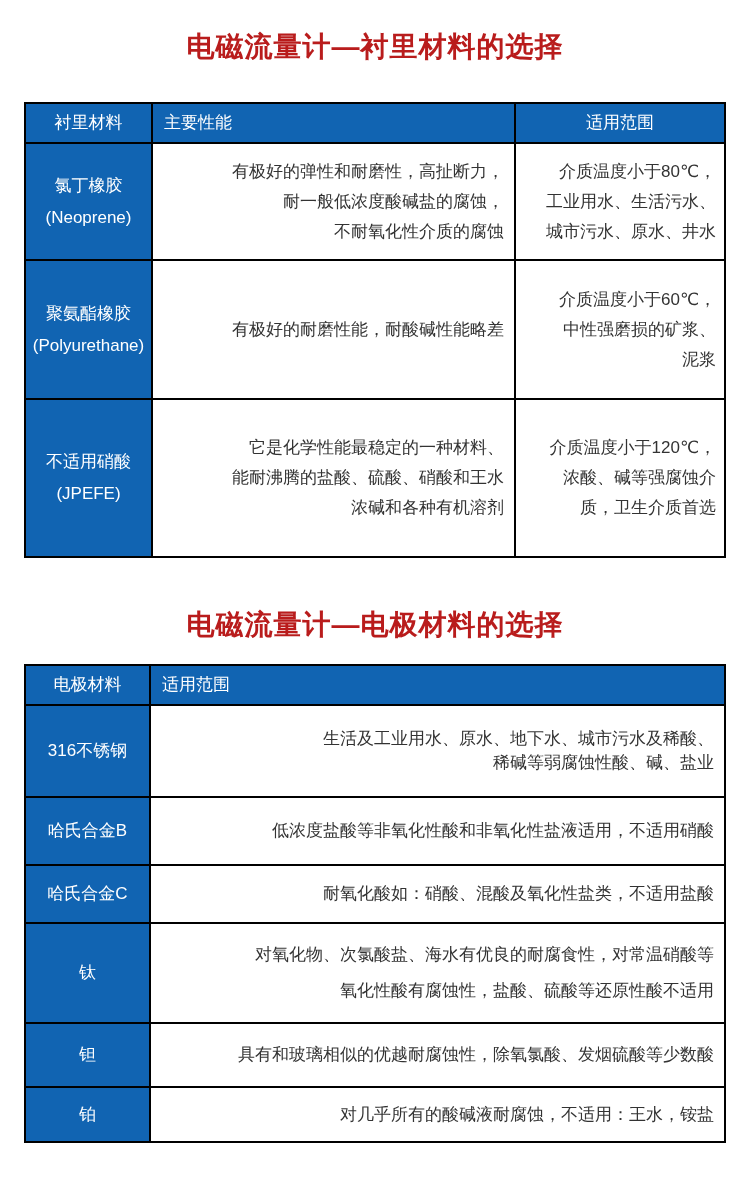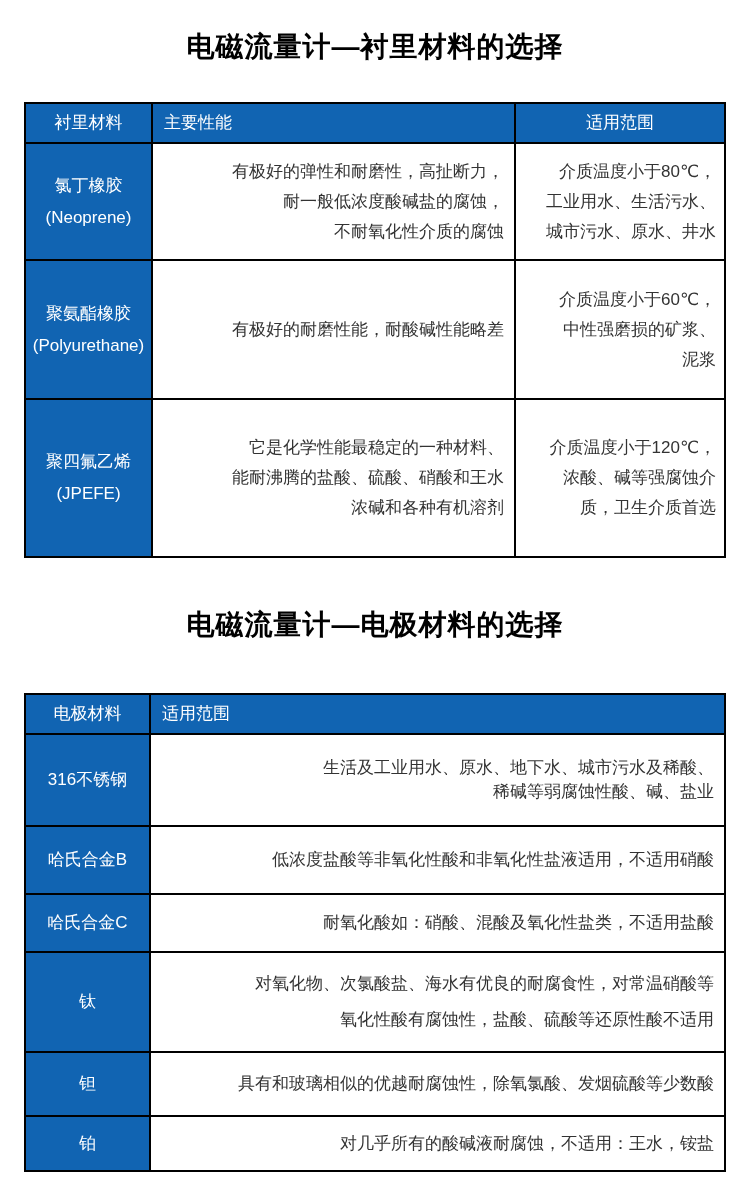--- a/index.html
+++ b/index.html
@@ -11,32 +11,32 @@
     height: 1188px;
     margin: 0 auto;
     font-family: "Liberation Sans", "DejaVu Sans", sans-serif;
     color: #333333;
     overflow: hidden;
   }
   .page-title {
     text-align: center;
     font-size: 28px;
     font-weight: 700;
-    color: #000000;
+    color: #b91c1c;
     letter-spacing: 1px;
   }
   .title-1 { padding-top: 28px; }
   .title-2 { padding-top: 48px; }
   table {
     border-collapse: collapse;
     table-layout: fixed;
     width: 700px;
     margin: 36px auto 0 auto;
   }
-  .table-2 { margin-top: 49px; }
+  .table-2 { margin-top: 20px; }
   td, th {
     border: 2px solid #000000;
     vertical-align: middle;
     font-size: 17px;
     font-weight: 400;
     white-space: pre-line;
   }
   th { height: 40px; }
   .cell-blue {
     background: #1164b2;
@@ -86,21 +86,21 @@
     </tr>
     <tr style="height:139px">
       <td class="cell-blue">聚氨酯橡胶
 (Polyurethane)</td>
       <td class="cell-body pad-22">有极好的耐磨性能，耐酸碱性能略差</td>
       <td class="cell-body pad-13">介质温度小于60℃，
 中性强磨损的矿浆、
 泥浆</td>
     </tr>
     <tr style="height:158px">
-      <td class="cell-blue">聚四氟乙烯
+      <td class="cell-blue">不适用硝酸
 (JPEFE)</td>
       <td class="cell-body pad-22">它是化学性能最稳定的一种材料、
 能耐沸腾的盐酸、硫酸、硝酸和王水
 浓碱和各种有机溶剂</td>
       <td class="cell-body pad-13">介质温度小于120℃，
 浓酸、碱等强腐蚀介
 质，卫生介质首选</td>
     </tr>
   </tbody>
 </table>

